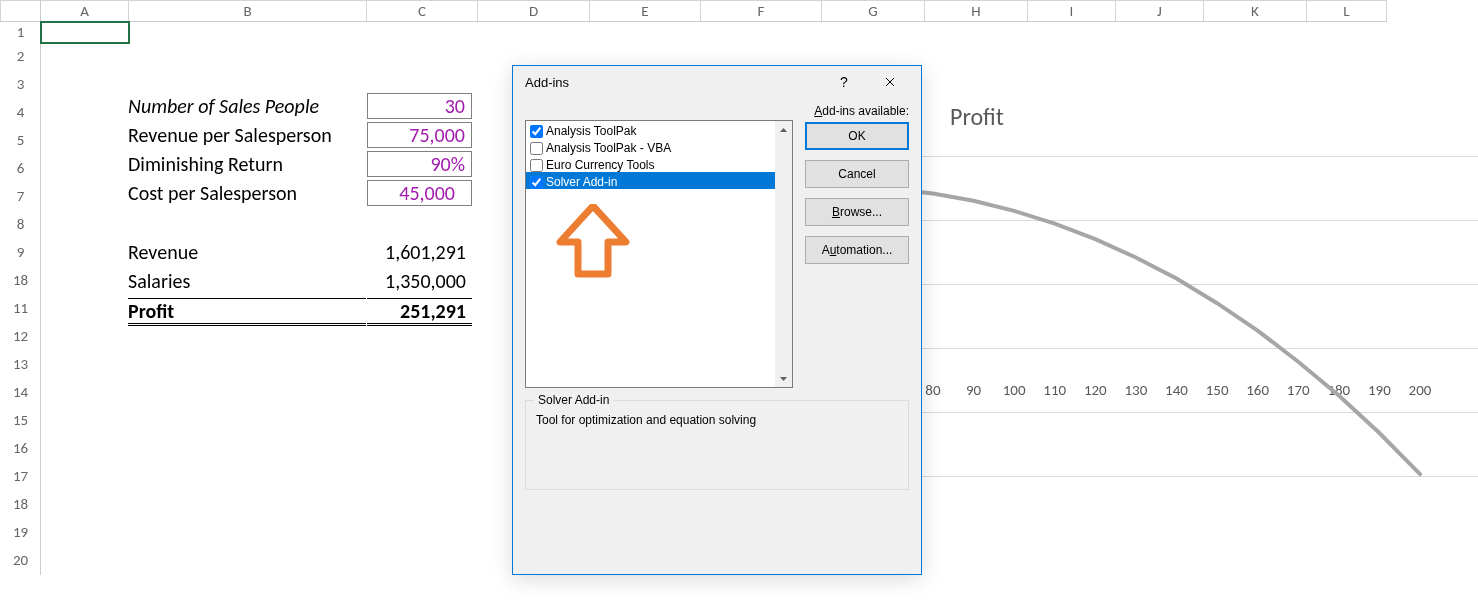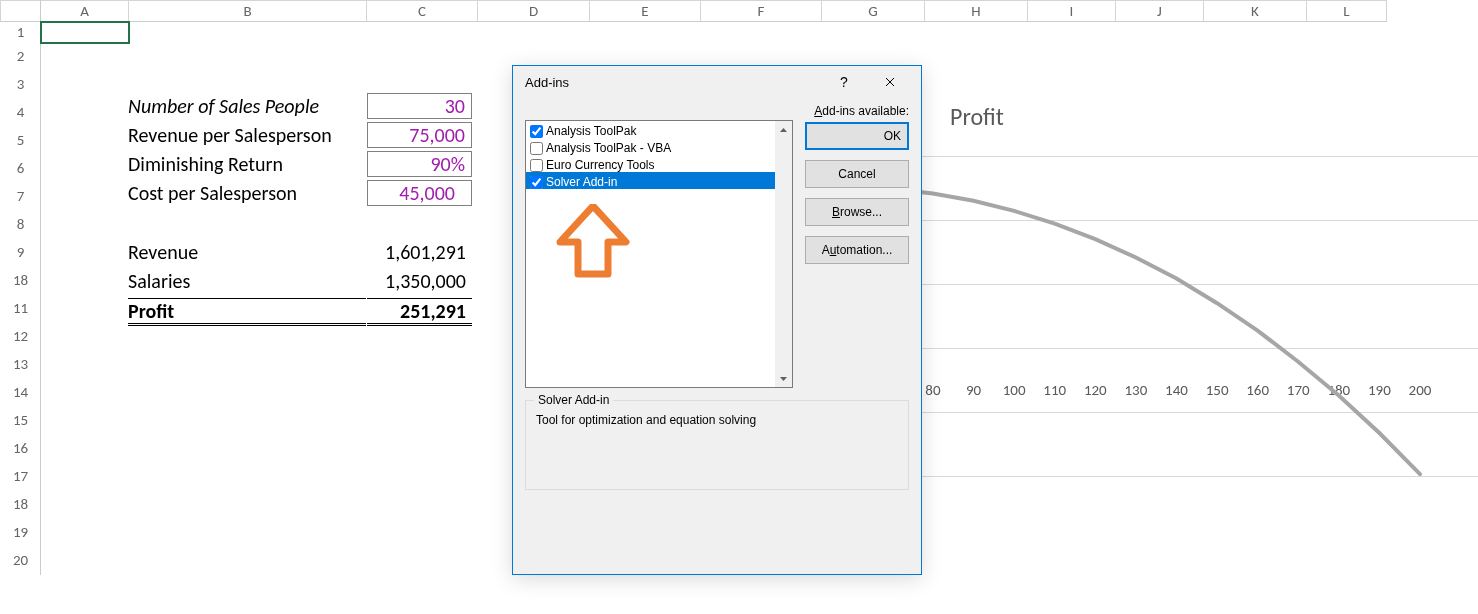--- a/index.html
+++ b/index.html
@@ -163,21 +163,21 @@
   .btns { display: flex; flex-direction: column; gap: 10px; width: 104px; padding-top: 2px;}
   .btn {
     width: 104px;
     height: 28px;
     border: 1px solid #adadad;
     background: #e1e1e1;
     font-family: "Segoe UI", Tahoma, sans-serif;
     font-size: 12px;
     cursor: default;
   }
-  .btn.default { border: 2px solid #0078d7; text-align: right; }
+  .btn.default { border: 2px solid #0078d7; }
   .btn u { text-decoration: underline; }
   .grpbox {
     margin-top: 12px;
     border: 1px solid #dcdcdc;
     padding: 12px 10px 18px 10px;
     position: relative;
     height: 90px;
   }
   .grpbox .legend {
     position: absolute;

